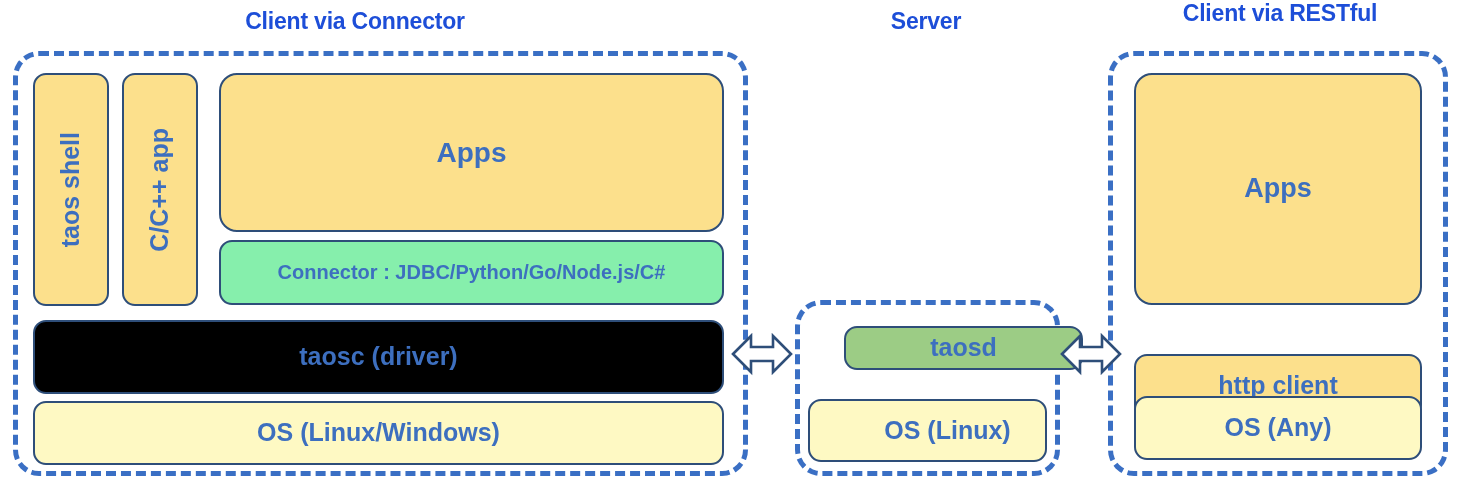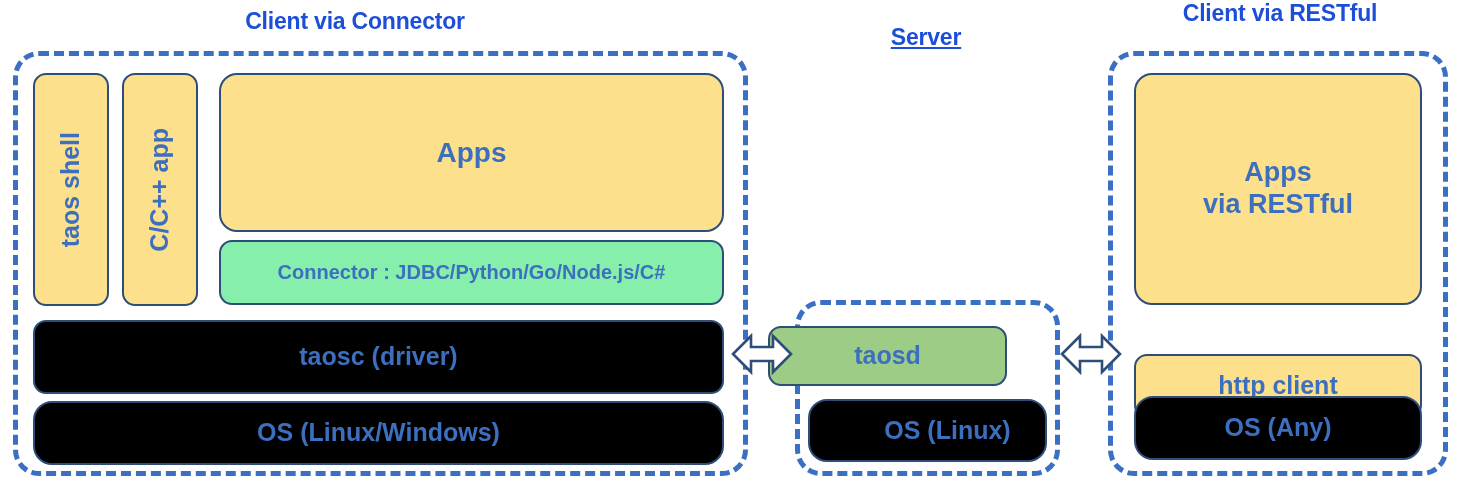--- a/index.html
+++ b/index.html
@@ -42,51 +42,51 @@
     align-items: center;
     justify-content: center;
     text-align: center;
     color: #3D6FBF;
     font-weight: bold;
     line-height: 1.18;
   }
 
   .fill-yellow { background: #FCE08C; }
   .fill-orange { background: #000000; }
-  .fill-blue   { background: #000000; border-radius: 19px; }
+  .fill-blue   { background: #fef9c3; }
   .fill-green  { background: #9CCC85; }
   .fill-gray   { background: #86efac; }
 
   .vertical {
     writing-mode: vertical-rl;
     transform: rotate(180deg);
     white-space: nowrap;
   }
 
   .arrow {
     position: absolute;
   }
 
   
   #title-connector { left: 165px; top: 8px; width: 380px; }
-  #title-server    { left: 806px; top: 24px; width: 240px; text-decoration: underline; }
+  #title-server    { left: 806px; top: 8px; width: 240px; }
   #title-restful   { left: 1110px; top: 0; width: 340px; }
 
   #box-client-connector { left: 13px;  top: 51px;  width: 735px; height: 425px; }
   #box-server           { left: 795px; top: 300px; width: 265px; height: 176px; }
   #box-client-restful   { left: 1108px;top: 51px;  width: 340px; height: 425px; }
 
   #node-taos-shell  { left: 33px;  top: 73px;  width: 76px;  height: 233px; font-size: 25px; }
   #node-cpp-app     { left: 122px; top: 73px;  width: 76px;  height: 233px; font-size: 25px; }
   #node-apps        { left: 219px; top: 73px;  width: 505px; height: 159px; font-size: 28px; border-radius: 18px; }
   #node-connector   { left: 219px; top: 240px; width: 505px; height: 65px;  font-size: 20px; }
   #node-taosc       { left: 33px;  top: 320px; width: 691px; height: 74px;  font-size: 25px; }
   #node-os-left     { left: 33px;  top: 401px; width: 691px; height: 64px;  font-size: 25px; }
 
-  #node-taosd       { left: 768px; top: 326px; width: 239px; height: 60px;  font-size: 25px; }
+  #node-taosd       { left: 844px; top: 326px; width: 239px; height: 44px;  font-size: 25px; }
   #node-os-server   { left: 808px; top: 399px; width: 239px; height: 63px;  font-size: 25px; padding-left: 40px; }
 
   #node-apps-rest   { left: 1134px; top: 73px;  width: 288px; height: 232px; font-size: 27px; border-radius: 18px; }
   #node-http-client { left: 1134px; top: 322px; width: 288px; height: 64px;  font-size: 25px; margin-top: 32px; }
   #node-os-any      { left: 1134px; top: 396px; width: 288px; height: 64px;  font-size: 25px; }
 
   #arrow-left  { left: 731px;  top: 328px; }
   #arrow-right { left: 1060px; top: 328px; }
 </style>
 </head>
@@ -132,21 +132,20 @@
   <span>taosd</span>
 </div>
 
 <div class="node fill-blue" id="node-os-server">
   <span>OS (Linux)</span>
 </div>
 
 <div class="node fill-yellow" id="node-apps-rest">
   <span>
     <span>Apps</span><br>
-    <span>via RESTful</span>
   </span>
 </div>
 
 <div class="node fill-yellow" id="node-http-client">
   <span>http client</span>
 </div>
 
 <div class="node fill-blue" id="node-os-any">
   <span>OS (Any)</span>
 </div>

